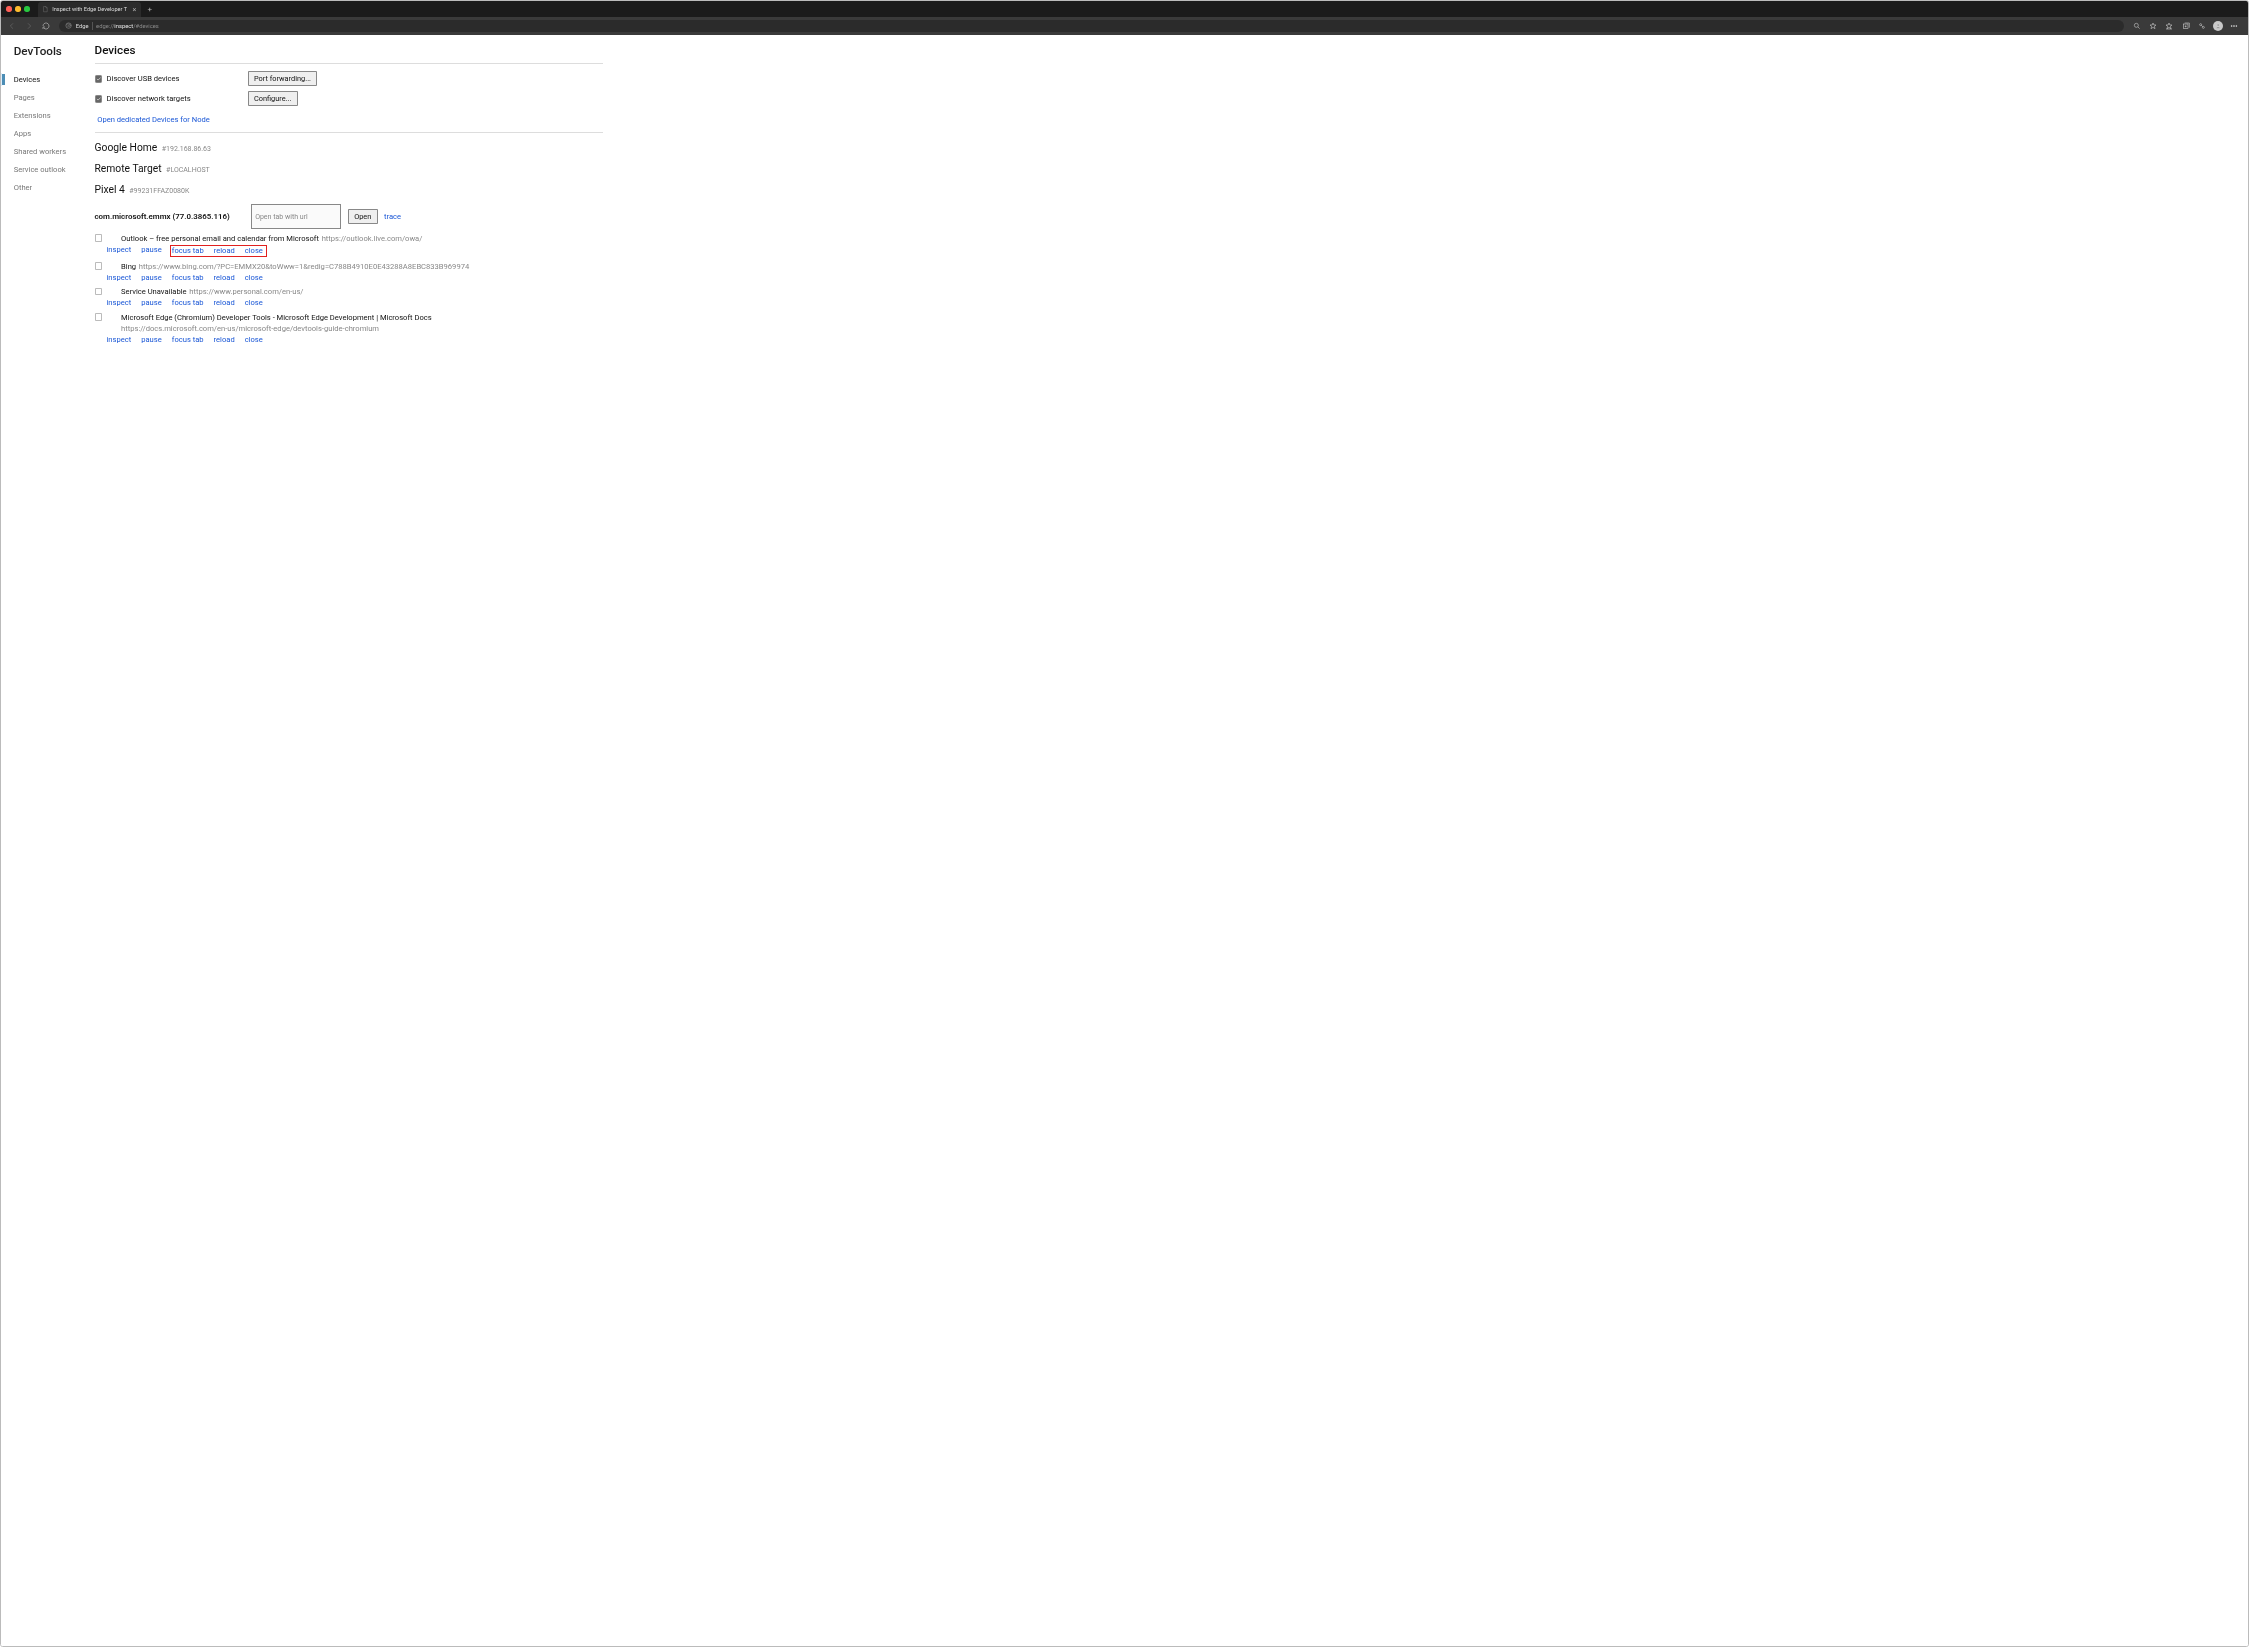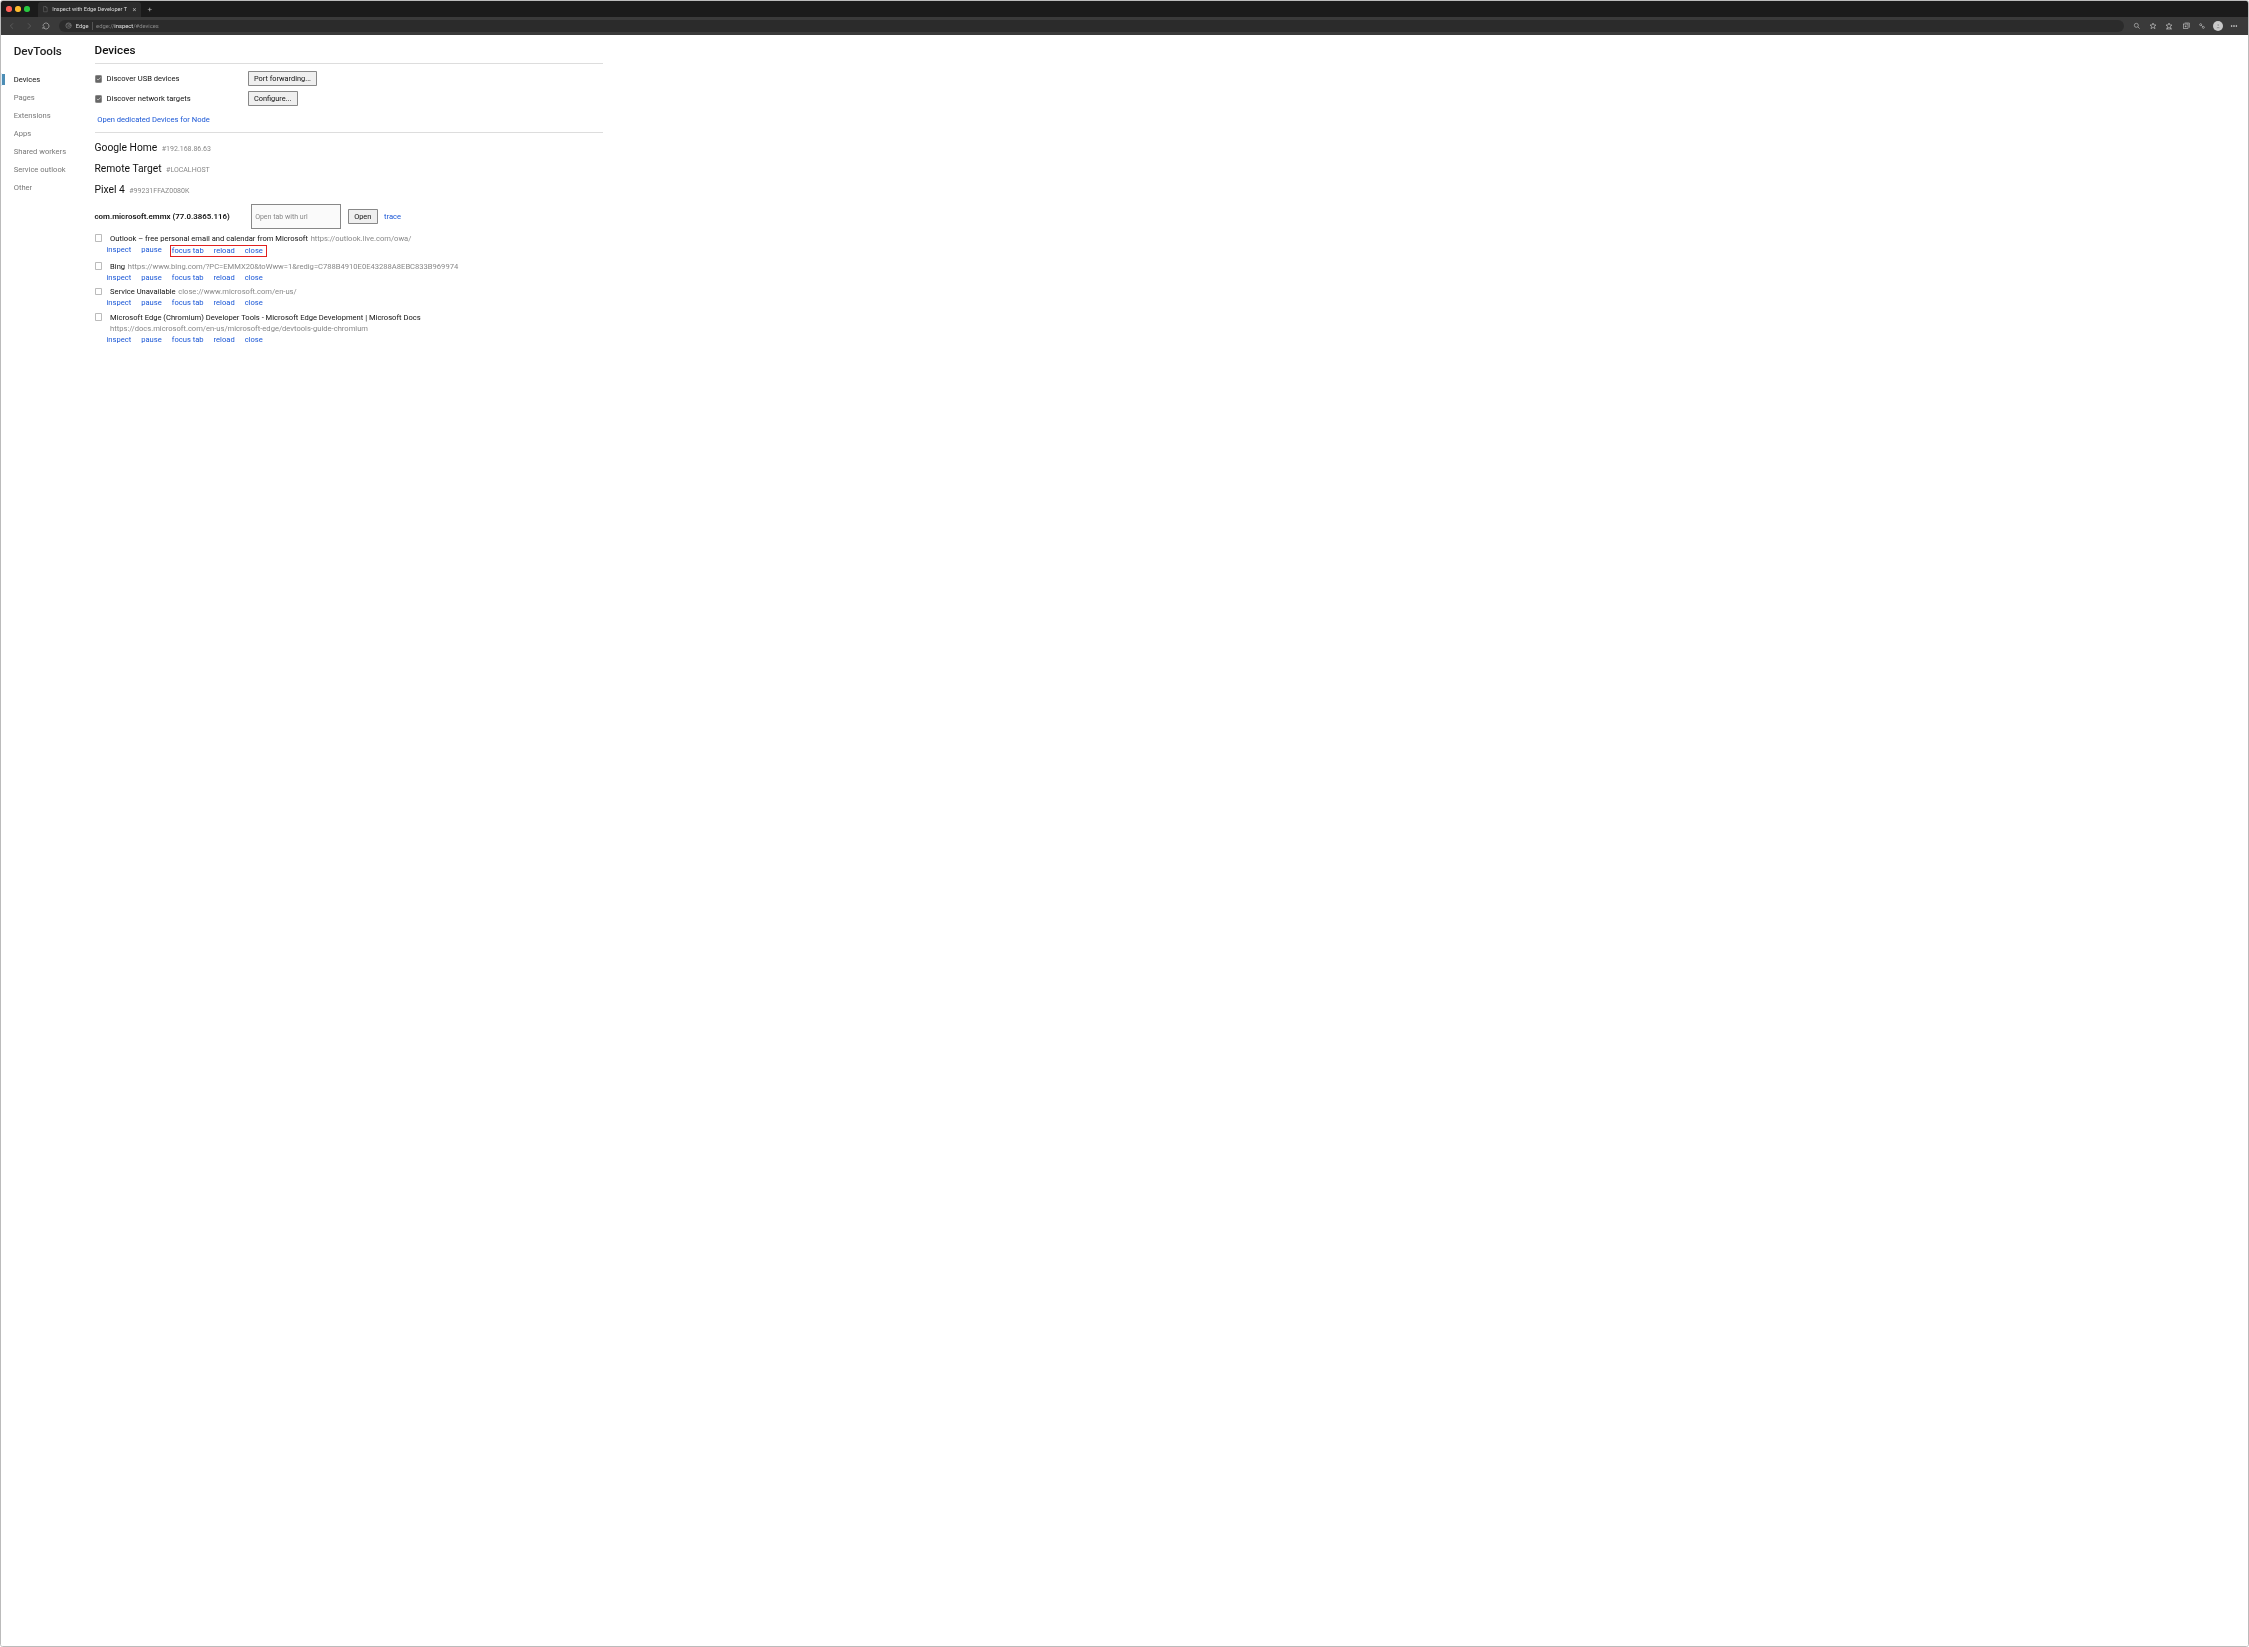--- a/index.html
+++ b/index.html
@@ -48,21 +48,21 @@
   .link { color:#1a57d6; font-size:7.6px; cursor:pointer; }
   .node-link { margin:3.6px 0 6.3px 2.7px; display:inline-block;}
   .sec-title { font-size:10.3px; color:#111; margin:8px 0 1.8px 0; display:flex; align-items:baseline; gap:4.5px;}
   .sec-sub { font-size:7px; color:#888; font-weight:400;}
   .browser-line { display:flex; align-items:center; gap:6.3px; margin:8px 0 2.7px 0; flex-wrap:wrap;}
   .browser-name { font-size:7.9px; font-weight:600; color:#111;}
   .text-input { height:25px; width:90px; font-size:7px; padding:0.9px 2.7px; border:0.4px solid #888; background:#fafafa; color:#111; font-family:inherit;}
   .text-input::placeholder{ color:#888;}
   .tabs-list { margin-top:3.6px;}
   .tab-entry { margin:3.6px 0 4.5px 0;}
-  .tab-head { display:flex; align-items:flex-start; gap:8px;}
+  .tab-head { display:flex; align-items:flex-start; gap:19px;}
   .tab-chk { width:7.6px;height:7.6px;border:0.4px solid #bbb; border-radius:0.9px; background:#fff; margin-top:1.3px; flex-shrink:0;}
   .tab-info { flex:1; font-size:7.6px; line-height:1.45;}
   .tab-name { color:#111; }
   .tab-url { color:#888; margin-left:2.7px; word-break:break-all;}
   .tab-actions { margin-top:0.9px; display:flex; gap:10px; font-size:7.6px; padding-left:12px;}
   .tab-actions.inline{ padding-left:0; margin-left:0;}
   .tab-entry .actions-wrap{ padding-left:12px;}
   .redbox { border:1.8px solid #e1201f; padding:0px 2.7px 0.9px 0.9px; display:inline-flex; gap:10px; margin-left:-1.8px;}
 </style>
 </head>
@@ -265,21 +265,21 @@
                 <a class="link">pause</a>
                 <a class="link">focus tab</a>
                 <a class="link">reload</a>
                 <a class="link">close</a>
               </div>
             </div>
           </div>
           <div class="tab-entry">
             <div class="tab-head">
               <div class="tab-chk"></div>
-              <div class="tab-info"><span class="tab-name">Service Unavailable</span><span class="tab-url">close://www.microsoft.com/en-us/</span></div>
+              <div class="tab-info"><span class="tab-name">Service Unavailable</span><span class="tab-url">https://www.personal.com/en-us/</span></div>
             </div>
             <div class="actions-wrap">
               <div class="tab-actions inline">
                 <a class="link">inspect</a>
                 <a class="link">pause</a>
                 <a class="link">focus tab</a>
                 <a class="link">reload</a>
                 <a class="link">close</a>
               </div>
             </div>

